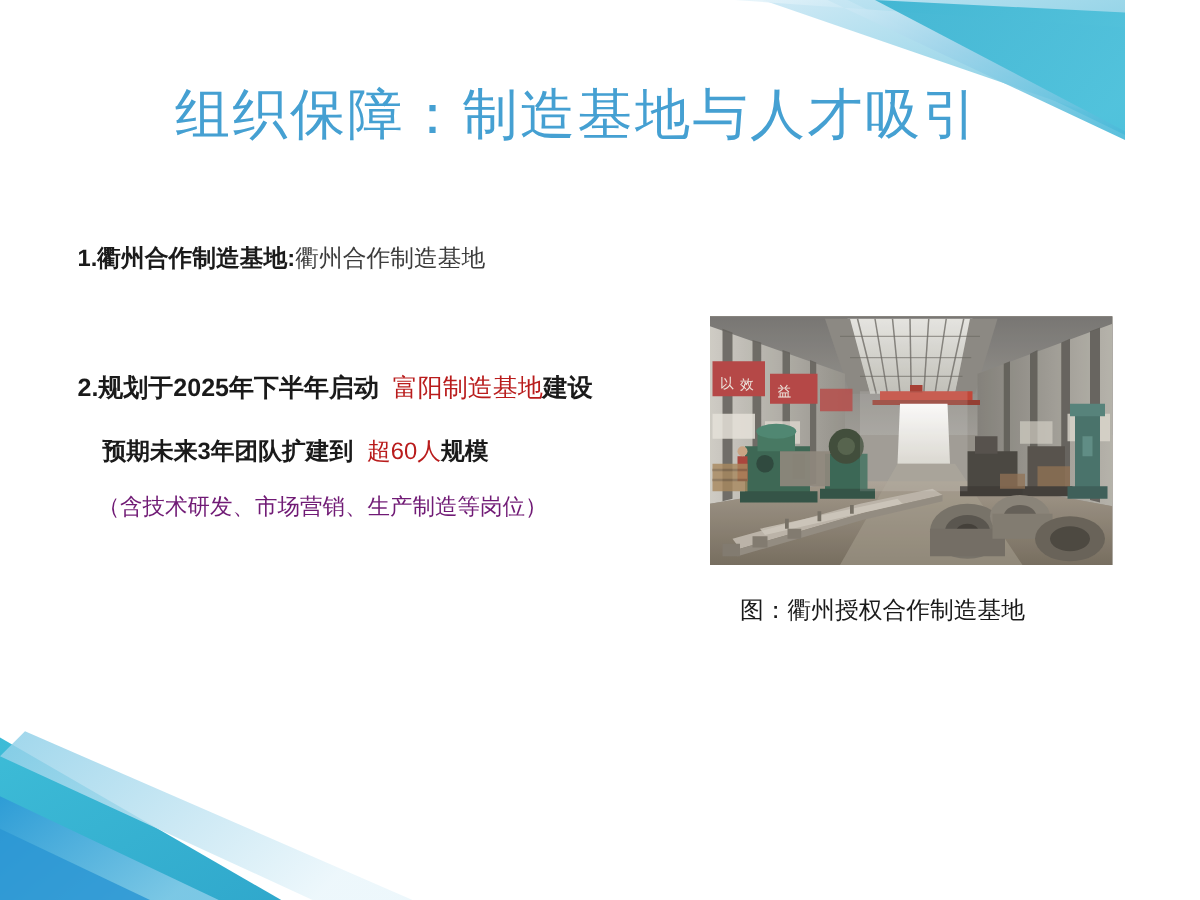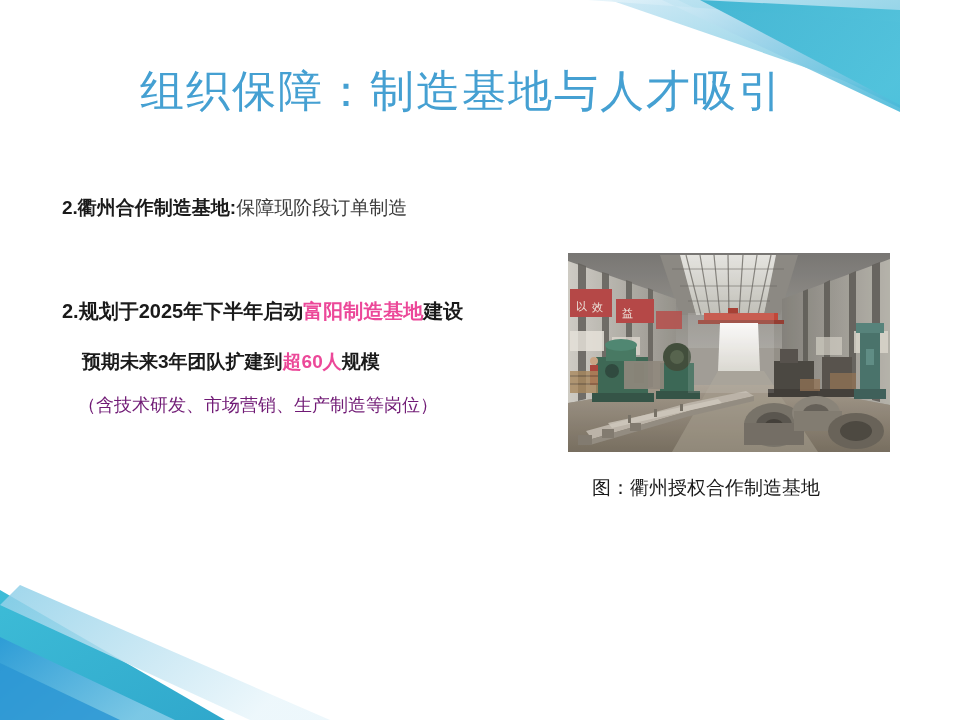--- a/index.html
+++ b/index.html
@@ -39,21 +39,21 @@
   
   .body-line {
     position: absolute;
     white-space: nowrap;
     color: #1a1a1a;
     font-size: 19px;
     line-height: 1.1;
   }
   .bold   { font-weight: bold; }
   .normal { font-weight: normal; color: #3c3c3c; }
-  .red    { color: #ec4899; font-weight: bold; }
+  .red    { color: #b91c1c; font-weight: normal; padding-left: 11px; }
 
   #line-1 { left: 62px; top: 198px; font-size: 19px; }
   #line-2 { left: 62px; top: 300px; font-size: 20px; }
   #line-3 { left: 82px; top: 352px; font-size: 19px; text-align: right; }
   #line-4 { left: 78px; top: 396px; font-size: 18px; font-weight: normal; color: #701a75; font-family: Liberation Serif, serif; }
   #line-5 { left: 76px; top: 489px; font-size: 19px; font-weight: bold; }
 
   
   #factory-photo {
     position: absolute;
@@ -133,21 +133,21 @@
 
       <polygon points="0,60 250,175 330,175 20,40" fill="url(#gBL3)" opacity="0.85"></polygon>
 
       <polygon points="0,118 0,175 120,175" fill="#2B97D4" opacity="0.85"></polygon>
     </svg>
   </div>
 
   <div id="page-title">组织保障：制造基地与人才吸引</div>
 
   <div class="body-line" id="line-1">
-    <span class="bold">2.衢州合作制造基地:</span><span class="normal">保障现阶段订单制造</span>
+    <span class="bold">1.衢州合作制造基地:</span><span class="normal">衢州合作制造基地</span>
   </div>
 
   <div class="body-line" id="line-2">
     <span class="bold">2.规划于2025年下半年启动</span><span class="red">富阳制造基地</span><span class="bold">建设</span>
   </div>
 
   <div class="body-line" id="line-3">
     <span class="bold">预期未来3年团队扩建到</span><span class="red">超60人</span><span class="bold">规模</span>
   </div>
 

